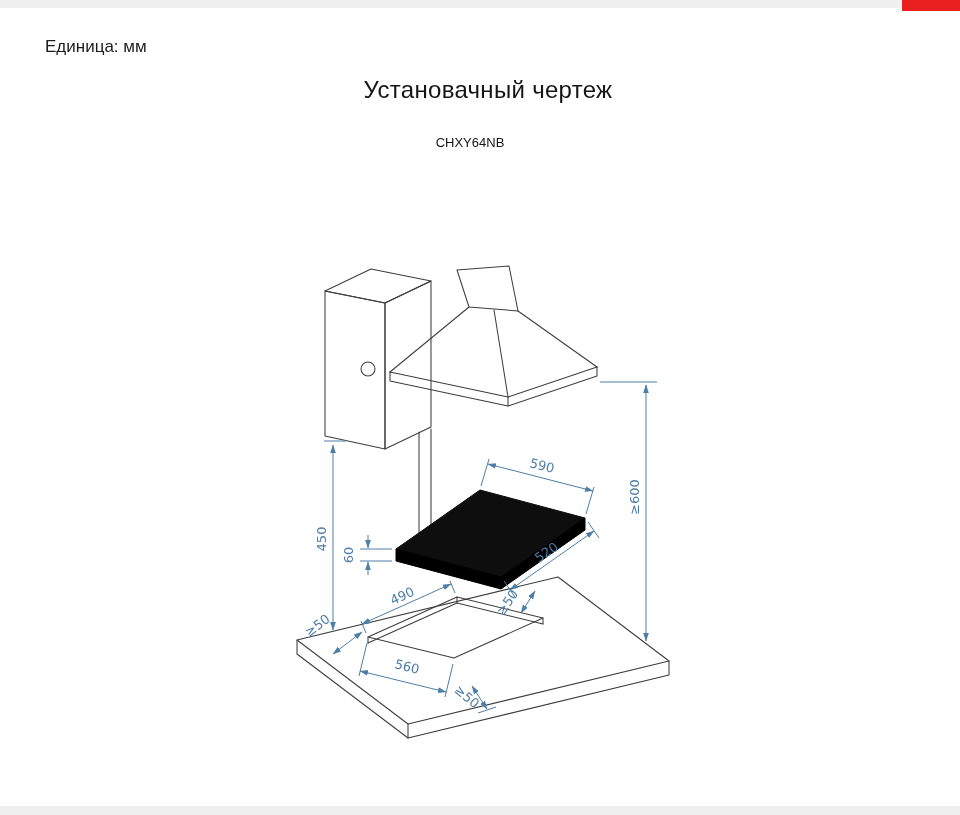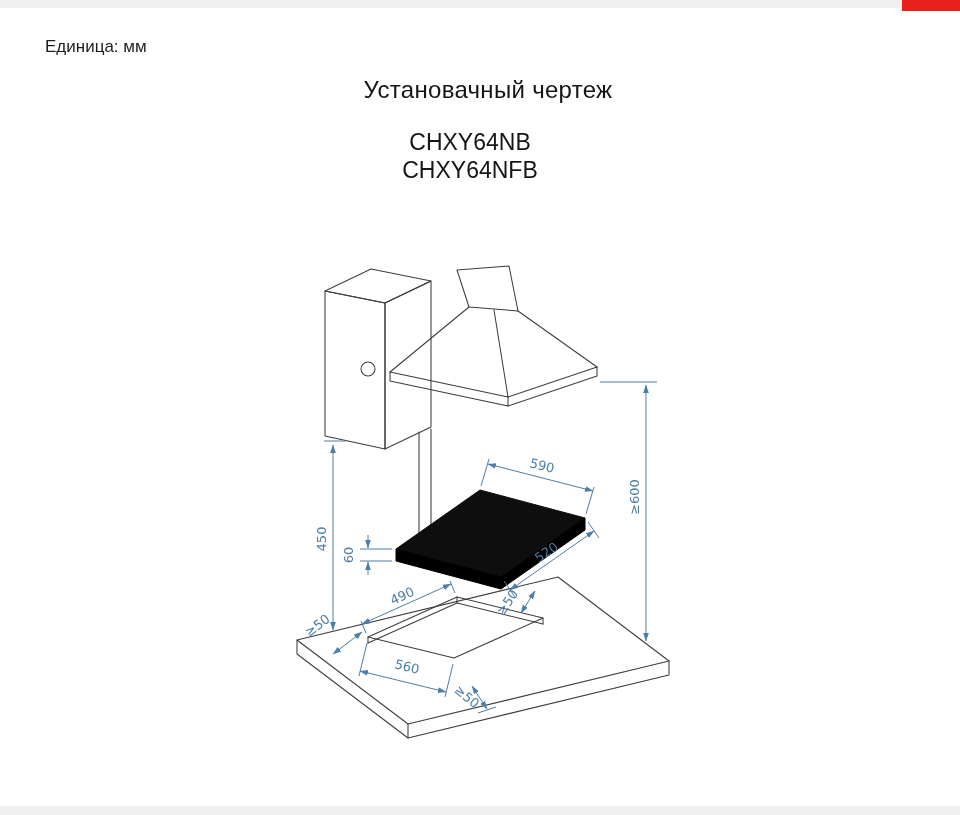--- a/index.html
+++ b/index.html
@@ -7,38 +7,37 @@
     width:960px; height:815px; position:relative; background:#ffffff;
     font-family:"Liberation Sans", sans-serif; overflow:hidden;
   }
   .top-strip { position:absolute; top:0; left:0; width:960px; height:8px; background:#f0f0f0; }
   .bottom-strip { position:absolute; top:806px; left:0; width:960px; height:9px; background:#f0f0f0; }
   .red-mark { position:absolute; top:0; left:902px; width:58px; height:11px; background:#e8211f; }
   .unit-label { position:absolute; top:37px; left:45px; font-size:17px; color:#1c1c1c; }
   .page-title { position:absolute; top:76px; left:0; width:976px; text-align:center;
                 font-size:24px; color:#151515; letter-spacing:0.3px; }
   .model-list { position:absolute; top:129px; left:0; width:940px; text-align:center;
-                font-size:23px; color:#151515; line-height:27.5px; }
+                font-size:13px; color:#151515; line-height:27.5px; }
   svg.drawing { position:absolute; top:0; left:0; }
   .ln  { stroke:#3d3d3d; stroke-width:1.05; fill:none; stroke-linejoin:round; stroke-linecap:round; }
   .dim { stroke:#4d7ea8; stroke-width:1; fill:none; }
   .dimtxt { fill:#4d7ea8; font-size:13px; text-anchor:middle; font-family:"DejaVu Sans", sans-serif; }
 </style>
 </head>
 <body>
 
 <div class="top-strip"></div>
 <div class="red-mark"></div>
 
 <div class="unit-label">Единица: мм</div>
 <div class="page-title">Установачный чертеж</div>
 
 <div class="model-list">
   <div>CHXY64NB</div>
-  <div>CHXY64NFB</div>
 </div>
 
 <svg class="drawing" width="960" height="815" viewBox="0 0 960 815">
   <defs>
     <marker id="ar" viewBox="0 0 10 10" refX="9" refY="5" markerWidth="9" markerHeight="9" orient="auto-start-reverse">
       <path d="M0,1.8 L9.5,5 L0,8.2 Z" fill="#4d7ea8"></path>
     </marker>
   </defs>
 
   <g>

